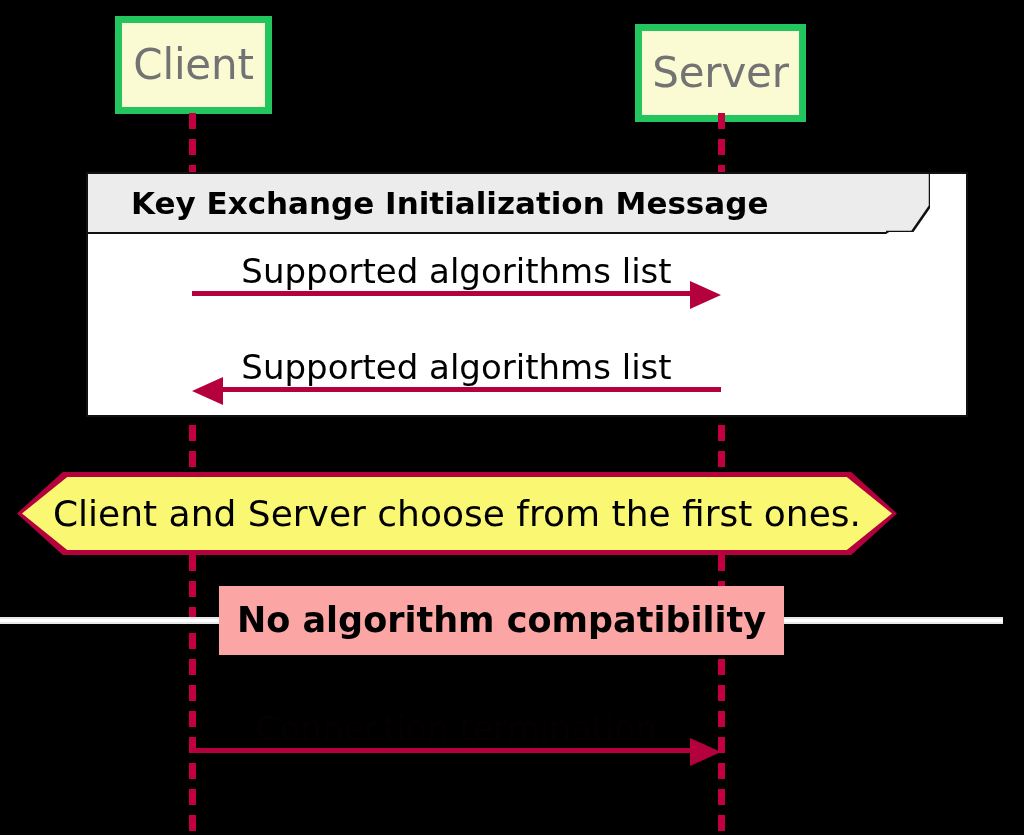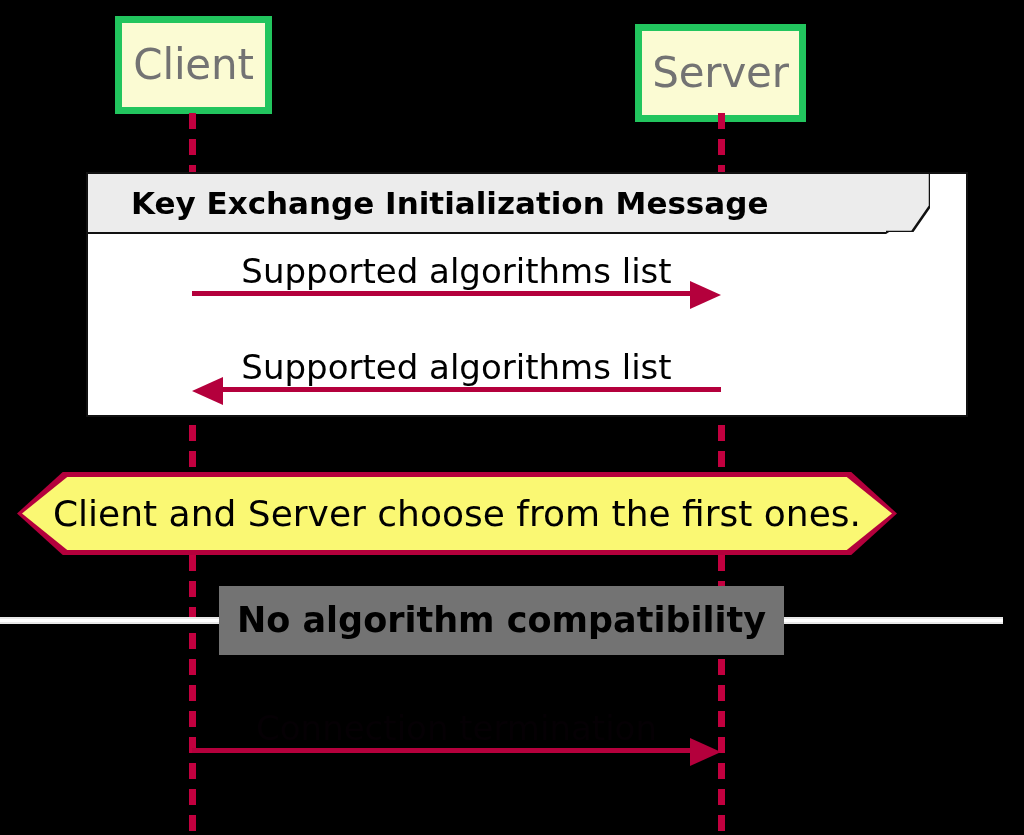--- a/index.html
+++ b/index.html
@@ -197,21 +197,21 @@
     border-bottom: 2px solid #E8E8E8;
     background: #FFFFFF;
     box-sizing: border-box;
   }
   #divider-box {
     position: absolute;
     left: 219px;
     top: 586px;
     width: 565px;
     height: 69px;
-    background: #737373;
+    background: #fca5a5;
     display: flex;
     align-items: center;
     justify-content: center;
   }
   #divider-label {
     font-size: 35px;
     font-weight: bold;
     color: #000000;
     line-height: 1;
     white-space: nowrap;

